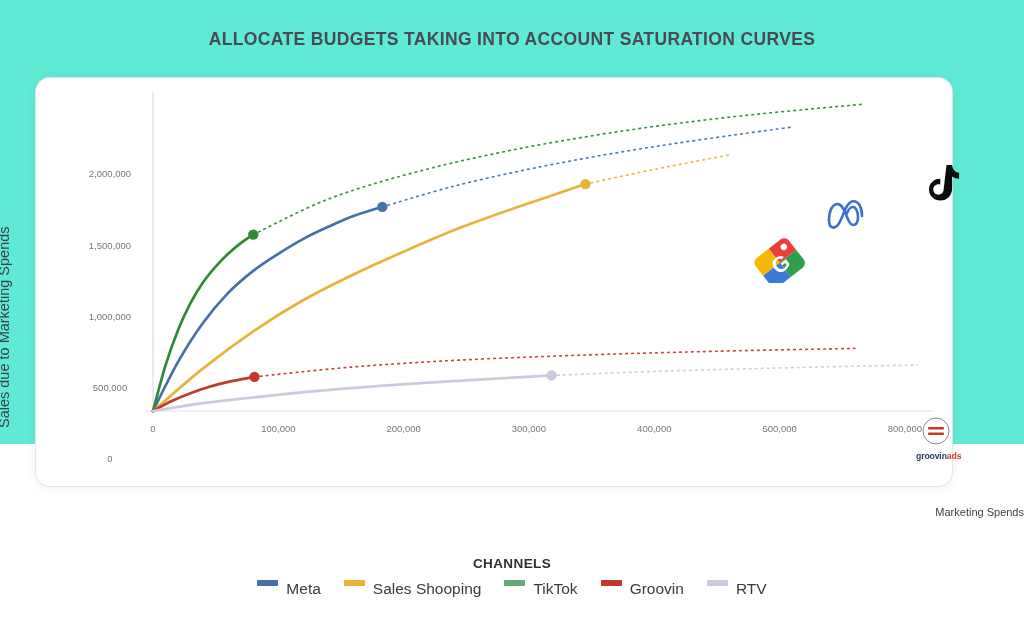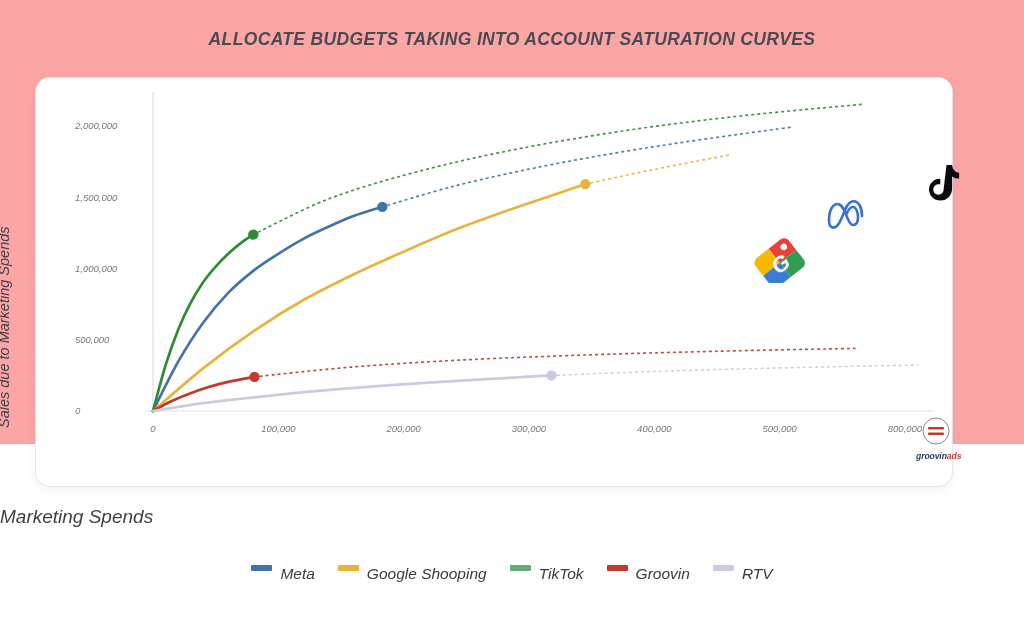--- a/index.html
+++ b/index.html
@@ -7,22 +7,21 @@
     width: 1024px;
     height: 626px;
     background: #ffffff;
     font-family: "Liberation Sans", sans-serif;
     overflow: hidden;
   }
   #root {
     position: relative;
     width: 1024px;
     height: 444px;
-    background: #fca5a5;
-    font-style: italic;
+    background: #5eead4;
   }
 
   
   #chart-title {
     position: absolute;
     top: 29px;
     left: 0;
     width: 1024px;
     text-align: center;
     font-size: 17.5px;
@@ -53,21 +52,21 @@
   }
   #plot-svg { position: absolute; left: 0; top: 0; }
 
   
   .tick-label {
     position: absolute;
     font-size: 9.5px;
     color: #76767f;
     white-space: nowrap;
   }
-  .ytick { text-align: left; }
+  .ytick { text-align: center; margin-top: 48px; }
   .xtick { text-align: center; }
   #y-axis-title-wrap {
     position: absolute;
     left: 12px;
     top: 168px;
     height: 260px;
     width: 24px;
   }
   #y-axis-title-inner {
     position: absolute;
@@ -78,22 +77,22 @@
     white-space: nowrap;
     font-size: 14.5px;
     color: #3f3f46;
   }
 
   #x-axis-title {
     position: absolute;
     left: 0;
     top: 506px;
     width: 1024px;
-    text-align: left;
-    font-size: 19px;
+    text-align: right;
+    font-size: 11px;
     color: #3f3f46;
   }
 
   
   .logo { position: absolute; }
   #tiktok-logo { left: 884px; top: 85px; width: 40px; height: 44px; }
   #meta-logo   { left: 789px; top: 120px; width: 40px; height: 32px; }
   #gshop-logo  { left: 716px; top: 155px; width: 58px; height: 50px; }
   #groovin-logo{ left: 880px; top: 338px; width: 46px; height: 48px; text-align: left; }
   #groovin-wordmark {
@@ -231,28 +230,29 @@
     </div>
   </div>
 
   <div id="y-axis-title-wrap">
     <div id="y-axis-title-inner">Sales due to Marketing Spends</div>
   </div>
 
   <div id="x-axis-title">Marketing Spends</div>
 
   <div id="legend-block">
+    <div id="legend-title">CHANNELS</div>
     <div id="legend-items">
         <div class="legend-item">
           <span class="legend-swatch" style="background: rgb(68, 114, 168);"></span>
           <span class="legend-label">Meta</span>
         </div>
         <div class="legend-item">
           <span class="legend-swatch" style="background: rgb(232, 179, 60);"></span>
-          <span class="legend-label">Google Shooping</span>
+          <span class="legend-label">Sales Shooping</span>
         </div>
         <div class="legend-item">
           <span class="legend-swatch" style="background: rgb(98, 171, 120);"></span>
           <span class="legend-label">TikTok</span>
         </div>
         <div class="legend-item">
           <span class="legend-swatch" style="background: rgb(192, 57, 43);"></span>
           <span class="legend-label">Groovin</span>
         </div>
         <div class="legend-item">

